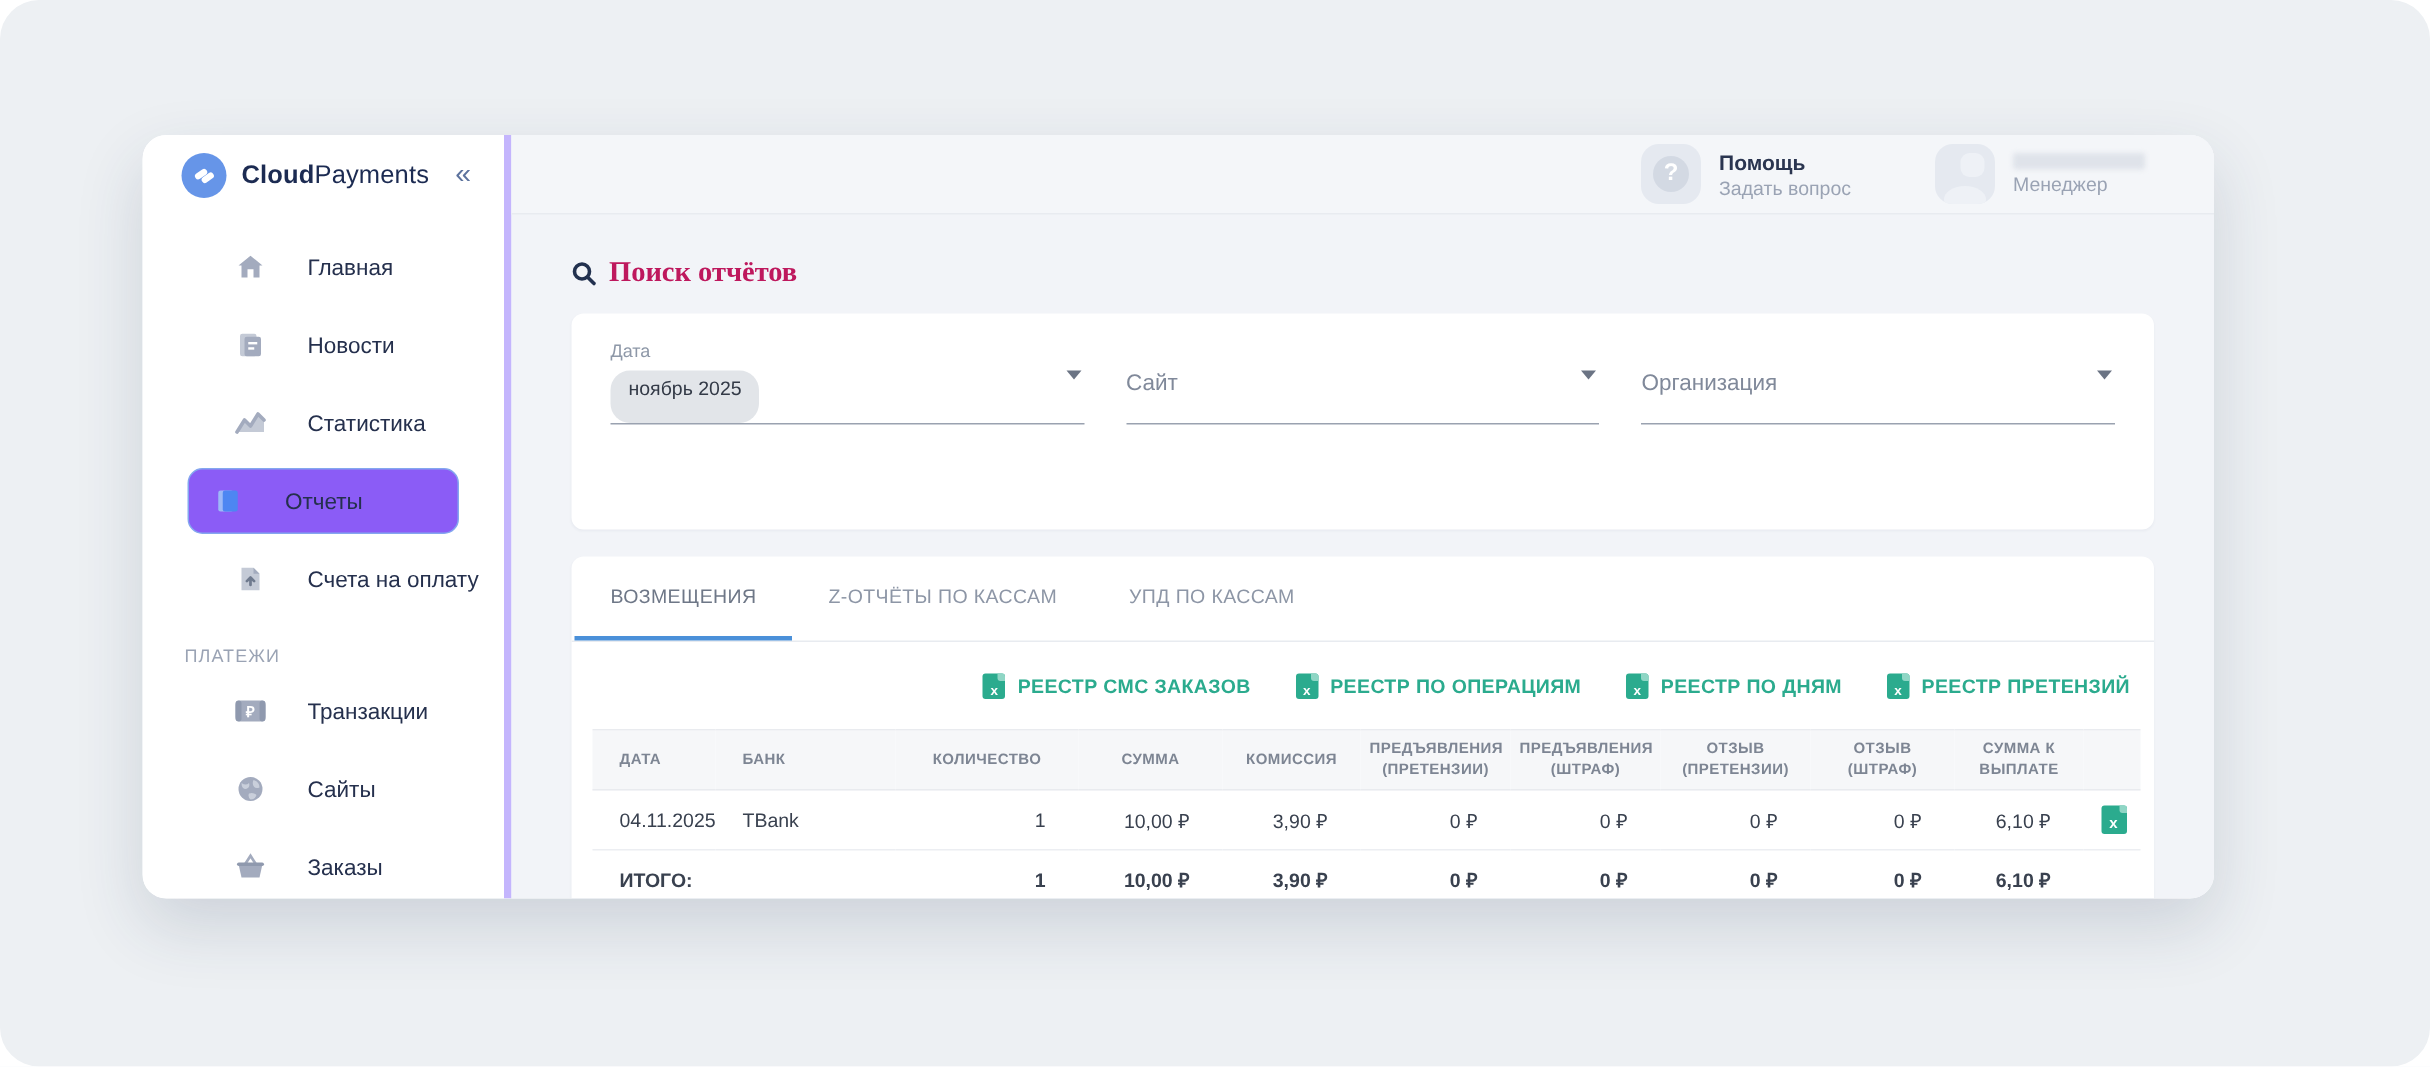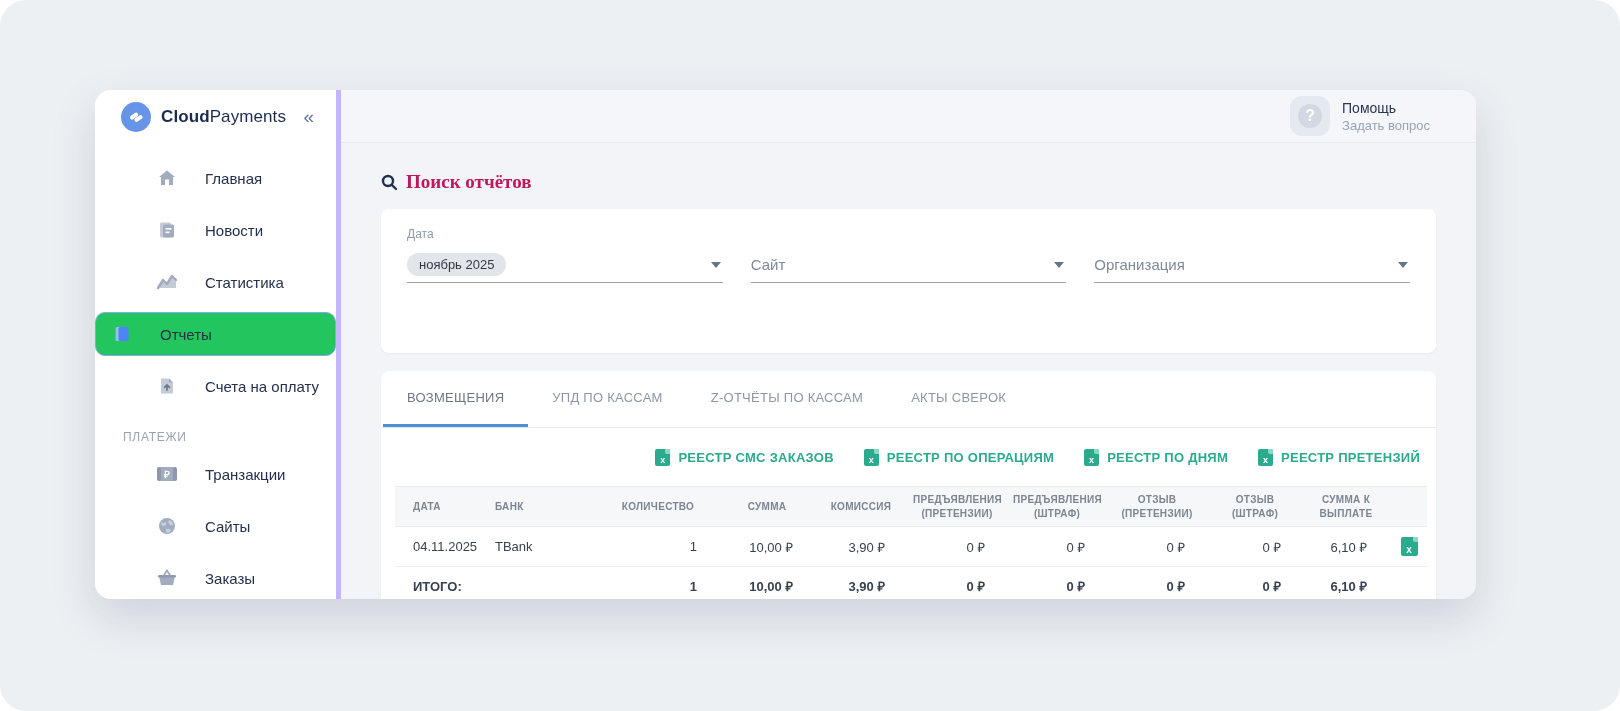--- a/index.html
+++ b/index.html
@@ -15,50 +15,50 @@
   .sidebar { width:246px; background:#fff; border-right:5px solid #c4b5fd; flex:none; display:flex; flex-direction:column; }
   .logo-row { height:54px; display:flex; align-items:center; padding:0 18px 0 26px; flex:none; }
   .logo-mark { width:30px; height:30px; border-radius:50%; background:#6695e8; display:flex; align-items:center; justify-content:center; flex:none; }
   .logo-text { margin-left:10px; font-size:17px; color:#1c2b52; letter-spacing:.1px; flex:1; }
   .logo-text b { font-weight:bold; }
   .collapse { color:#5d739e; font-size:19px; cursor:pointer; padding:2px 4px; }
   .nav { padding-top:8px; }
   .nav-item { height:52px; display:flex; align-items:center; padding-left:28px; cursor:pointer;margin-left:32px; }
   .nav-item .ico { width:24px; height:24px; display:flex; align-items:center; justify-content:center; flex:none; }
   .nav-item .lbl { margin-left:26px; font-size:15px; color:#25304d; }
-  .nav-item.active { height:44px; margin:4px 0; padding-left:14px; border:1px solid #84a7ef; background:#22c55e; border-radius:10px; }
+  .nav-item.active { height:44px; margin:4px 30px; padding-left:14px; border:1px solid #84a7ef; background:#8b5cf6; border-radius:10px; }
   .nav-item.active .lbl { margin-left:26px; }
   .nav-section { margin:18px 0 4px 28px; font-size:12px; color:#9aa3b4; letter-spacing:.06em; }
 
   
   .main { flex:1; display:flex; flex-direction:column; background:#f2f4f8; min-width:0; }
   .topbar { height:53px; flex:none; background:#f4f6f9; border-bottom:1px solid #e8ebf0;
     display:flex; align-items:center; justify-content:flex-end; padding-right:46px; gap:56px; }
   .top-block { display:flex; align-items:center; gap:12px; cursor:pointer; }
   .squircle { width:40px; height:40px; border-radius:12px; background:#e5e9f0; position:relative; overflow:hidden; flex:none; }
   .q-circle { position:absolute; left:8px; top:8px; width:24px; height:24px; border-radius:50%; background:#d3d9e3;
     color:#fff; font-size:16px; font-weight:bold; display:flex; align-items:center; justify-content:center; }
   .avatar-head { position:absolute; right:7px; top:6px; width:16px; height:16px; border-radius:6px; background:#eef1f6; }
   .avatar-body { position:absolute; left:6px; bottom:-6px; width:28px; height:18px; border-radius:50%; background:#eef1f6; }
   .top-texts { display:flex; flex-direction:column; gap:2px; }
-  .top-title { font-size:14px; color:#2a3550; font-weight:normal; }
+  .top-title { font-size:14px; color:#2a3550; font-weight:bold; }
   .top-sub { font-size:13px; color:#9aa3b4; }
   .name-blur { width:88px; height:11px; background:#dfe3ea; border-radius:2px; filter:blur(1.6px); }
 
   .content { flex:1; padding:28px 40px 0 40px; overflow:hidden; display:flex; flex-direction:column; }
   .page-title-row { display:flex; align-items:center; gap:8px; }
   .page-title { font-family:"Liberation Serif","DejaVu Serif",serif; font-weight:bold; font-size:19px; color:#be185d; }
 
   
   .card { background:#fff; border-radius:8px; box-shadow:0 1px 2px rgba(40,55,90,.05); }
   .filter-card { margin-top:16px; height:144px; padding:18px 26px 0 26px; }
   .filter-row { display:flex; gap:28px; }
   .field { flex:1; }
   .field-label { height:20px; font-size:12px; color:#8e98a8; }
-  .field-control { height:36px; display:flex; align-items:center; border-bottom:1px solid #9aa2b0; cursor:pointer;gap:46px; }
+  .field-control { height:36px; display:flex; border-bottom:1px solid #9aa2b0; cursor:pointer;gap:46px; }
   .chip { background:#e2e5e9; border-radius:13px; padding:4px 12px; font-size:13px; color:#333a47; }
   .placeholder { font-size:15px; color:#80899a; }
   .spacer { flex:1; }
   .caret { width:0; height:0; border-left:5px solid transparent; border-right:5px solid transparent; border-top:6px solid #6b7484; margin-right:2px; }
   .filter-actions { display:flex; justify-content:flex-end; align-items:center; gap:28px; margin-top:26px; }
   .link-clear { font-size:14px; font-weight:bold; color:#4a8fd3; cursor:pointer; }
   .btn-search { background:#4a90d9; color:#fff; border:none; border-radius:4px; padding:11px 24px; font-size:13px; font-weight:bold;
     letter-spacing:.04em; box-shadow:0 2px 5px rgba(74,144,217,.45); cursor:pointer; font-family:inherit; }
 
   
@@ -192,20 +192,30 @@
       <div class="topbar">
         <div class="top-block">
           <div class="squircle">
             <div class="q-circle">?</div>
           </div>
           <div class="top-texts">
             <div class="top-title">Помощь</div>
             <div class="top-sub">Задать вопрос</div>
           </div>
         </div>
+        <div class="top-block">
+          <div class="squircle">
+            <div class="avatar-head"></div>
+            <div class="avatar-body"></div>
+          </div>
+          <div class="top-texts">
+            <div class="name-blur"></div>
+            <div class="top-sub">Менеджер</div>
+          </div>
+        </div>
       </div>
 
       <div class="content">
         <div class="page-title-row">
           <span style="display:flex;">
             <svg width="17" height="17" viewBox="0 0 17 17">
                 <circle cx="7" cy="7" r="5" stroke="#22314f" stroke-width="2.4" fill="none"></circle>
                 <line x1="10.8" y1="10.8" x2="15" y2="15" stroke="#22314f" stroke-width="2.4" stroke-linecap="round"></line>
               </svg>
           </span>
@@ -237,23 +247,22 @@
                 <span class="spacer"></span>
                 <span class="caret"></span>
               </div>
             </div>
           </div>
         </div>
 
         <div class="card table-card">
           <div class="tabs">
             <div class="tab active">ВОЗМЕЩЕНИЯ</div>
+            <div class="tab">Z-ОТЧЁТЫ ПО КАССАМ</div>
             <div class="tab">УПД ПО КАССАМ</div>
-            <div class="tab">Z-ОТЧЁТЫ ПО КАССАМ</div>
-            <div class="tab">АКТЫ СВЕРОК</div>
           </div>
 
           <div class="exports">
             <div class="export-link">
               <span class="xls">x</span>
               <span>РЕЕСТР СМС ЗАКАЗОВ</span>
             </div>
             <div class="export-link">
               <span class="xls">x</span>
               <span>РЕЕСТР ПО ОПЕРАЦИЯМ</span>

